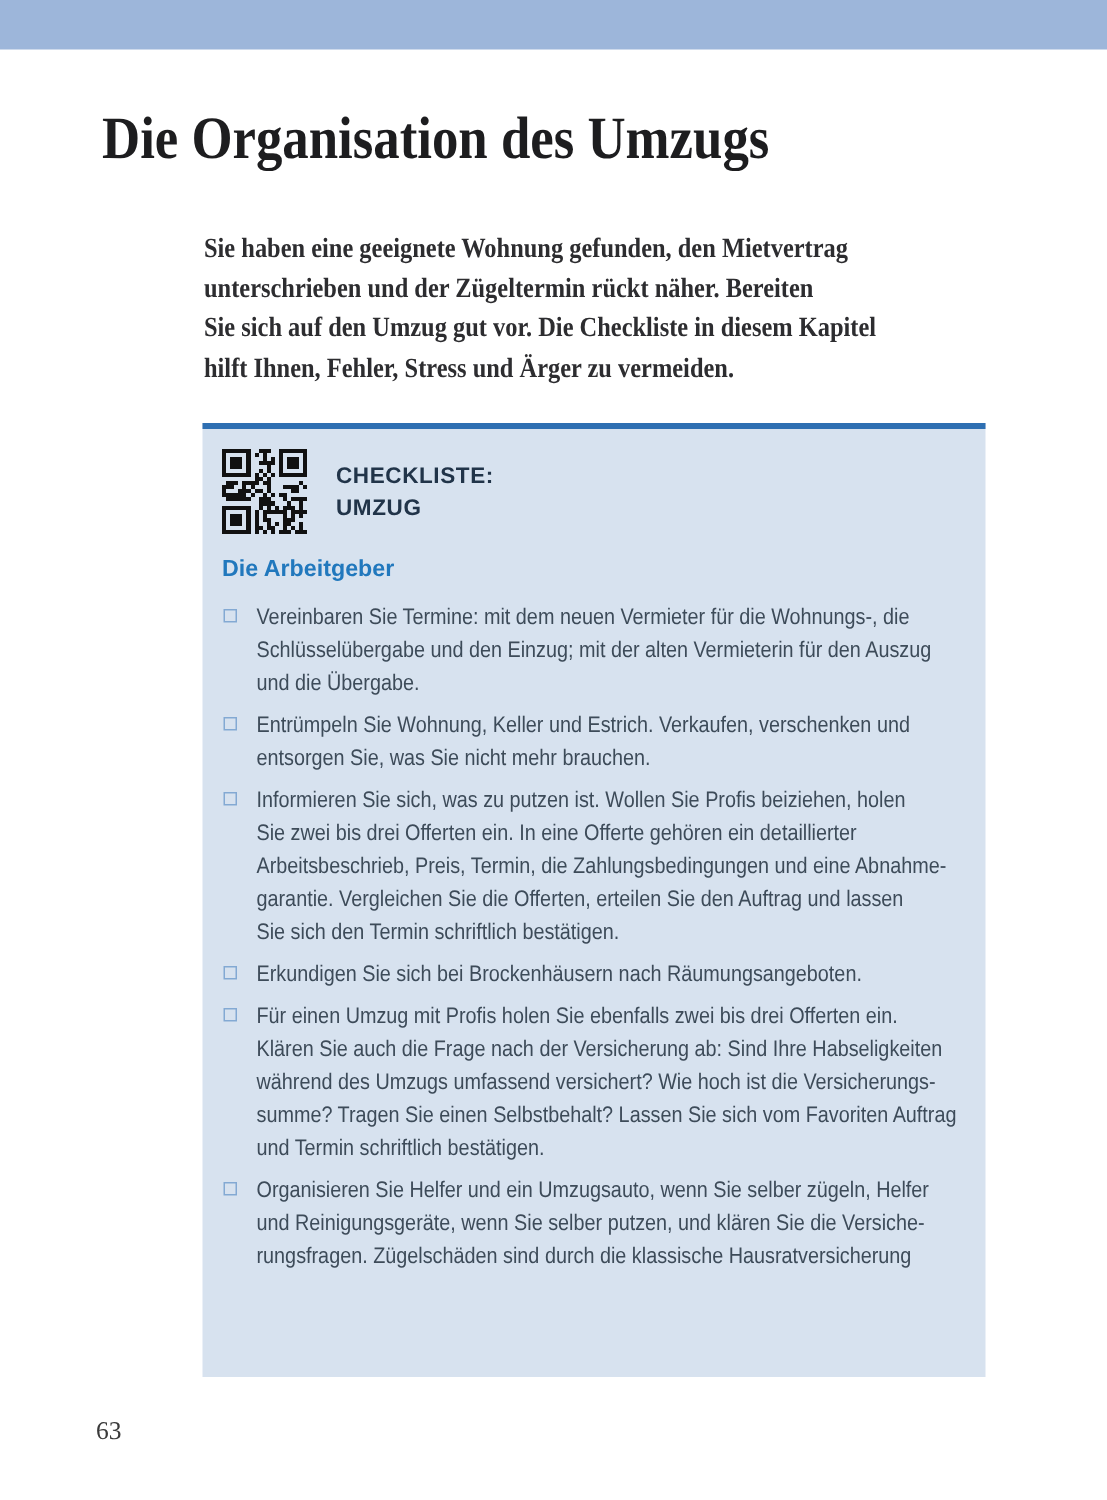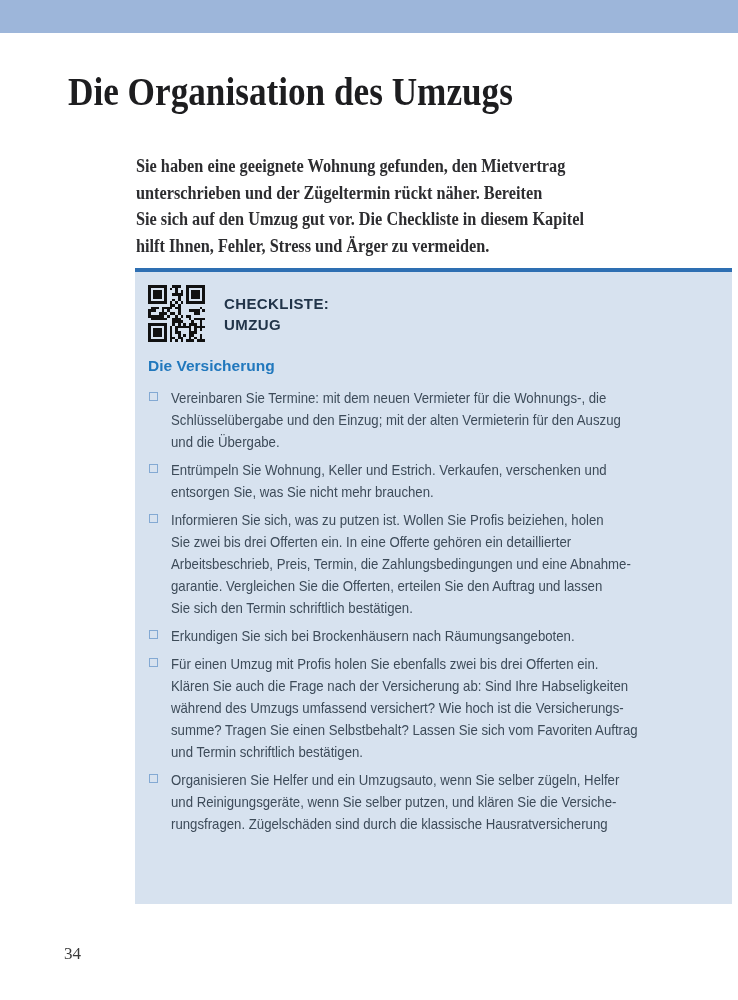--- a/index.html
+++ b/index.html
@@ -18,21 +18,21 @@
     font-size:40px; line-height:48px; color:var(--title-color,#1d1d1f);
     white-space:pre; transform:scaleX(.88); transform-origin:0 0;
   }
   .intro {
     position:absolute; left:136px; top:153px; margin:0;
     font-family:"Liberation Serif", serif; font-weight:bold;
     font-size:18.5px; line-height:26.5px; color:var(--intro-color,#2d2d30);
     white-space:pre; transform:scaleX(.88); transform-origin:0 0;
   }
   .checklist-box {
-    position:absolute; left:135px; top:268px; width:597px; height:636px;
+    position:absolute; left:135px; top:282px; width:522px; height:636px;
     box-sizing:border-box; overflow:hidden;
     background:var(--box-bg,#d7e2ef);
     border-top:4px solid var(--box-border,#2e6fb2);
   }
   .box-header { display:flex; align-items:center; margin:13px 0 0 13px; }
   .qr { width:57px; height:57px; flex:0 0 auto; }
   .box-label {
     margin-left:19px;
     font-weight:bold; font-size:15px; line-height:21px;
     letter-spacing:.4px; color:var(--label-navy,#213449);
@@ -308,21 +308,21 @@
           <rect x="15" y="20" width="1" height="1" fill="#111"></rect>
           <rect x="16" y="20" width="1" height="1" fill="#111"></rect>
           <rect x="18" y="20" width="1" height="1" fill="#111"></rect>
           <rect x="19" y="20" width="1" height="1" fill="#111"></rect>
           <rect x="20" y="20" width="1" height="1" fill="#111"></rect>
         </svg>
     </div>
     <div class="box-label">CHECKLISTE:
 UMZUG</div>
   </div>
-  <div class="box-heading">Die Versicherung</div>
+  <div class="box-heading">Die Arbeitgeber</div>
   <ul class="items">
     <li><span class="cb"></span><span class="item-text">Vereinbaren Sie Termine: mit dem neuen Vermieter für die Wohnungs-, die
 Schlüsselübergabe und den Einzug; mit der alten Vermieterin für den Auszug
 und die Übergabe.</span></li>
     <li><span class="cb"></span><span class="item-text">Entrümpeln Sie Wohnung, Keller und Estrich. Verkaufen, verschenken und
 entsorgen Sie, was Sie nicht mehr brauchen.</span></li>
     <li><span class="cb"></span><span class="item-text">Informieren Sie sich, was zu putzen ist. Wollen Sie Profis beiziehen, holen
 Sie zwei bis drei Offerten ein. In eine Offerte gehören ein detaillierter
 Arbeitsbeschrieb, Preis, Termin, die Zahlungsbedingungen und eine Abnahme-
 garantie. Vergleichen Sie die Offerten, erteilen Sie den Auftrag und lassen
@@ -332,13 +332,13 @@
 Klären Sie auch die Frage nach der Versicherung ab: Sind Ihre Habseligkeiten
 während des Umzugs umfassend versichert? Wie hoch ist die Versicherungs-
 summe? Tragen Sie einen Selbstbehalt? Lassen Sie sich vom Favoriten Auftrag
 und Termin schriftlich bestätigen.</span></li>
     <li><span class="cb"></span><span class="item-text">Organisieren Sie Helfer und ein Umzugsauto, wenn Sie selber zügeln, Helfer
 und Reinigungsgeräte, wenn Sie selber putzen, und klären Sie die Versiche-
 rungsfragen. Zügelschäden sind durch die klassische Hausratversicherung</span></li>
   </ul>
 </div>
 
-<div class="page-number">34</div>
+<div class="page-number">63</div>
 
 </body></html>

